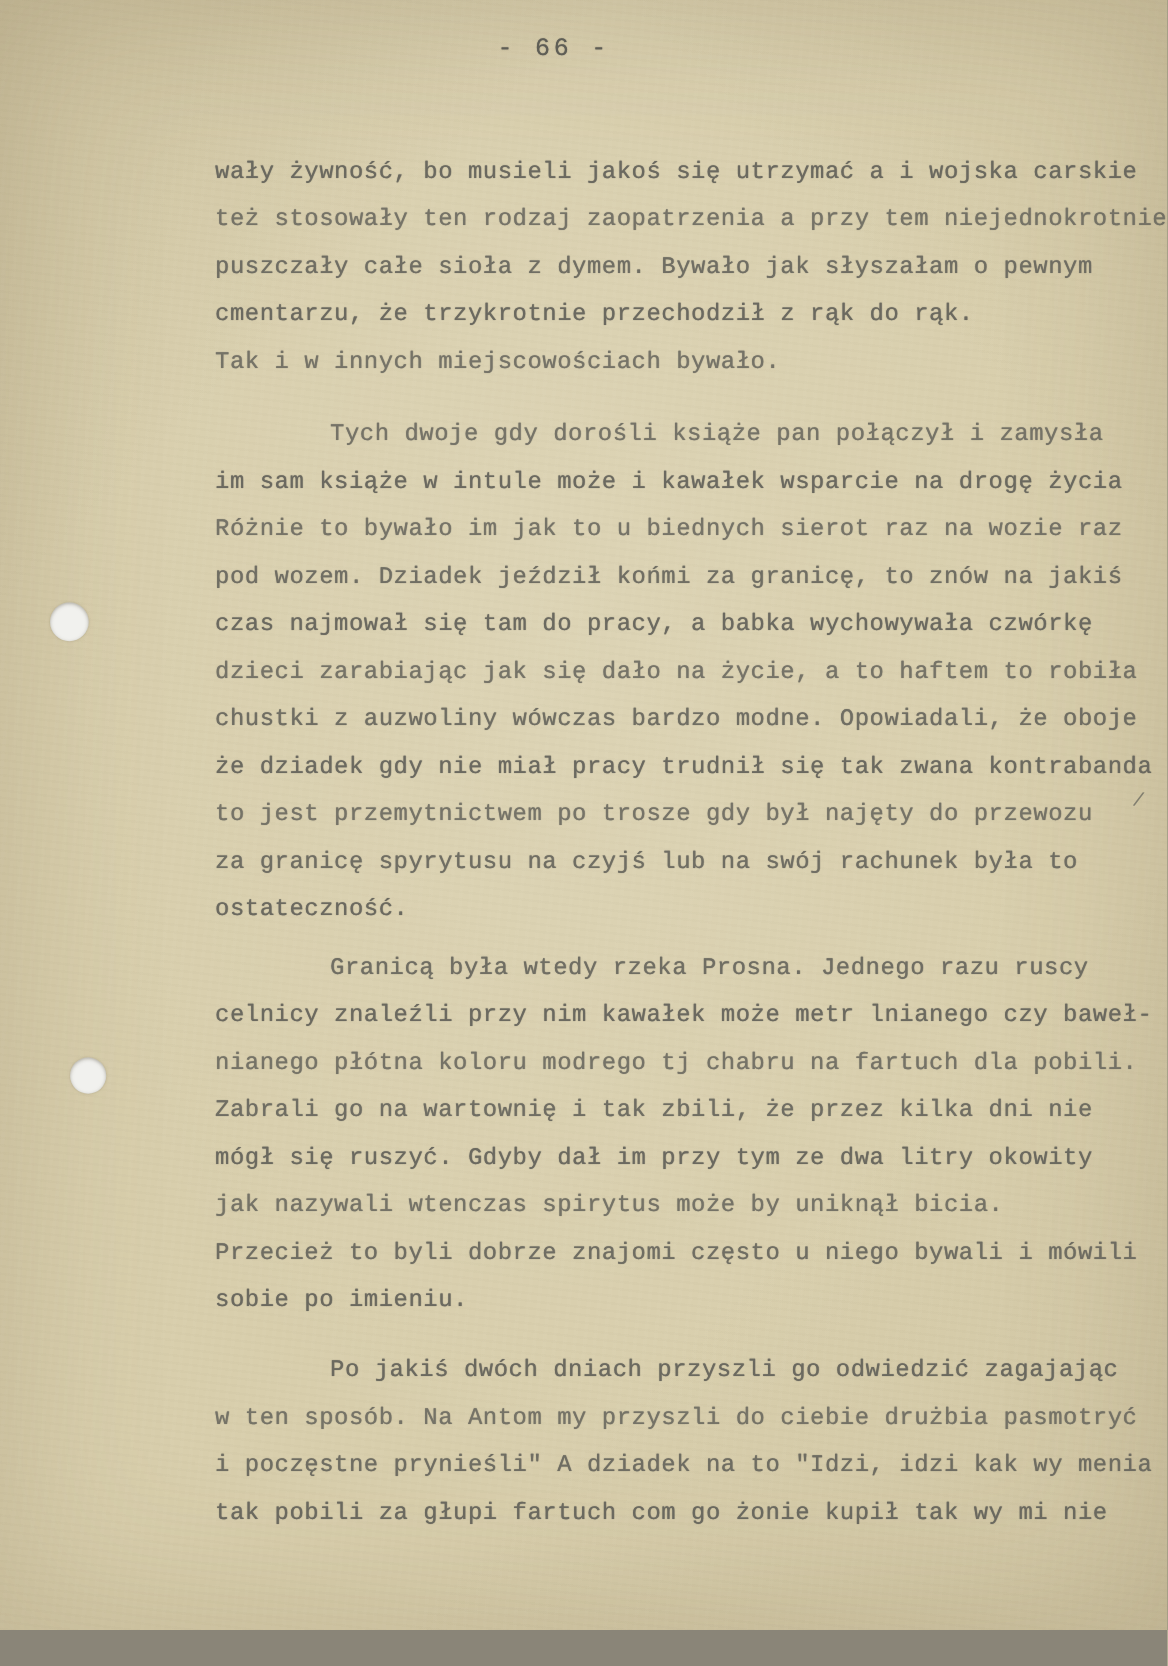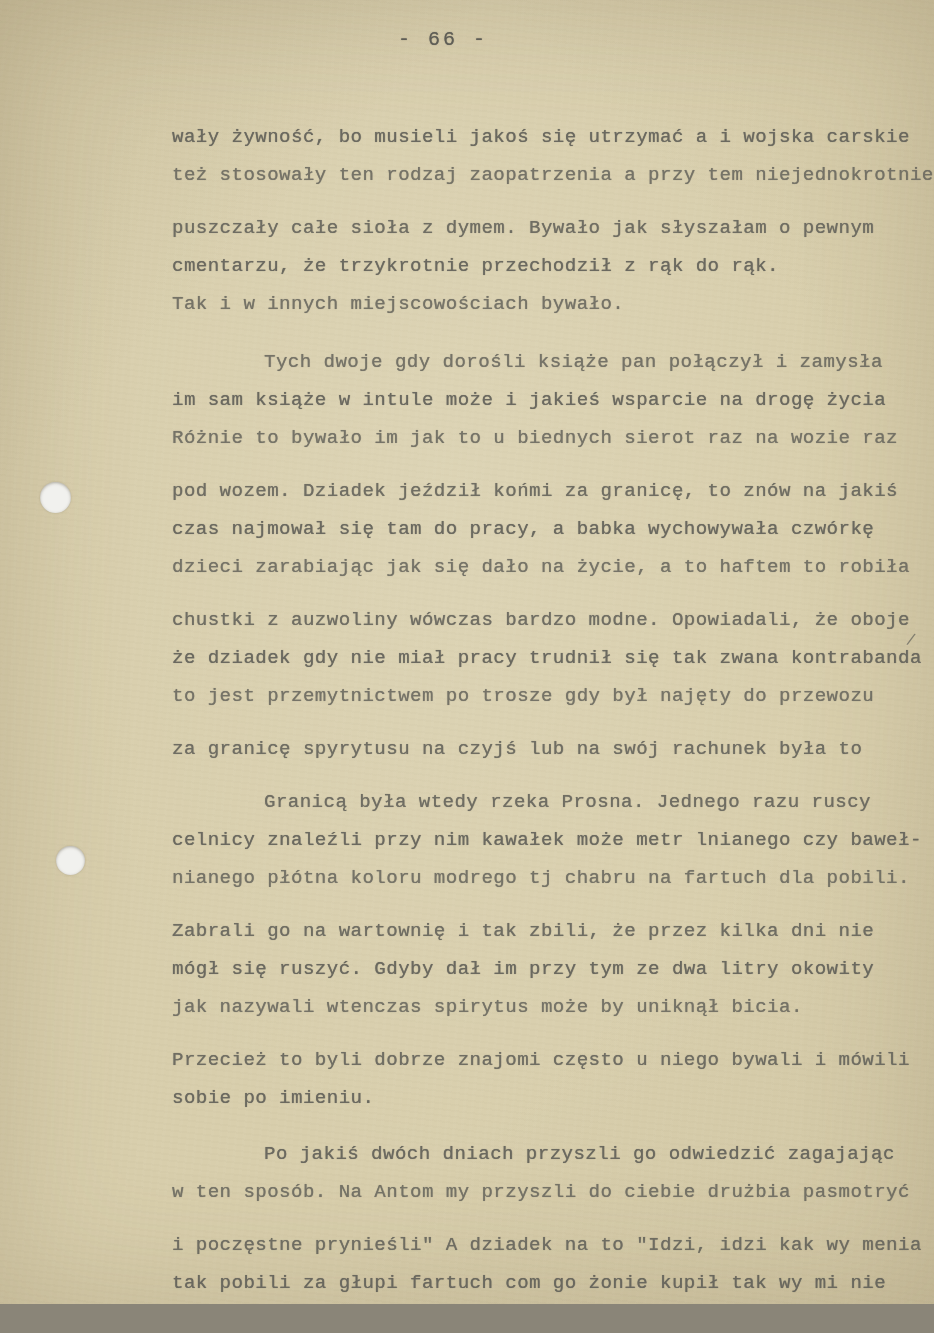--- a/index.html
+++ b/index.html
@@ -54,21 +54,21 @@
     height: 38px;
     line-height: 38px;
     font-size: 19px;
     letter-spacing: 0.5px;
     text-shadow: 0 0 0.9px rgba(99,98,90,0.8), 0.4px 0 0 rgba(99,98,90,0.35);
     filter: blur(0.25px);
     font-family: Liberation Mono, monospace;
   }
   .line.fade-a { opacity: 0.93; }
   .line.fade-b { opacity: 0.84; }
-  .line.fade-c { opacity: 0.89; margin-top: 15px; }
+  .line.fade-c { opacity: 0.89; }
   .line.indent { padding-left: 92px; }
   .punch-hole {
     position: absolute;
     border-radius: 50%;
     background: #f1f1ee;
     box-shadow: inset 0 1px 3px rgba(120,115,100,0.55), 0 0 2px rgba(160,150,120,0.6);
   }
   .punch-hole.hole-1 { left: 40px;  top: 482px; width: 31px; height: 31px; }
   .punch-hole.hole-2 { left: 56px;  top: 846px; width: 29px; height: 29px; }
   .stray-mark {
@@ -90,29 +90,30 @@
   <div class="text-block" id="text-block">
       <div class="para">
         <span class="line fade-a">wały żywność, bo musieli jakoś się utrzymać a i wojska carskie</span>
         <span class="line fade-b">też stosowały ten rodzaj zaopatrzenia a przy tem niejednokrotnie</span>
         <span class="line fade-c">puszczały całe sioła z dymem.  Bywało jak słyszałam o pewnym</span>
         <span class="line fade-a">cmentarzu, że trzykrotnie przechodził z rąk do rąk.</span>
         <span class="line fade-b">Tak i w innych miejscowościach bywało.</span>
       </div>
       <div class="para">
         <span class="line fade-b indent">Tych dwoje gdy dorośli książe pan połączył i zamysła</span>
-        <span class="line fade-a">im sam książe w intule może i jakieś wsparcie na drogę życia</span>
+        <span class="line fade-a">im sam książe w intule może i kawałek wsparcie na drogę życia</span>
         <span class="line fade-b">Różnie to bywało im jak to u biednych sierot raz na wozie raz</span>
         <span class="line fade-c">pod wozem. Dziadek jeździł końmi za granicę, to znów na jakiś</span>
         <span class="line fade-a">czas najmował się tam do pracy, a babka wychowywała czwórkę</span>
         <span class="line fade-b">dzieci zarabiając jak się dało na życie, a to haftem to robiła</span>
         <span class="line fade-c">chustki z auzwoliny wówczas bardzo modne. Opowiadali, że oboje</span>
         <span class="line fade-a">że dziadek gdy nie miał pracy trudnił się tak zwana kontrabanda</span>
         <span class="line fade-b">to jest przemytnictwem po trosze gdy był najęty do przewozu</span>
         <span class="line fade-c">za granicę spyrytusu na czyjś lub na swój rachunek była to</span>
+        <span class="line fade-a">ostateczność.</span>
       </div>
       <div class="para">
         <span class="line fade-c indent">Granicą była wtedy rzeka Prosna. Jednego razu ruscy</span>
         <span class="line fade-a">celnicy znaleźli przy nim kawałek może metr lnianego czy baweł-</span>
         <span class="line fade-b">nianego płótna koloru modrego tj chabru na fartuch dla pobili.</span>
         <span class="line fade-c">Zabrali go na wartownię i tak zbili, że przez kilka dni nie</span>
         <span class="line fade-a">mógł się ruszyć. Gdyby dał im przy tym ze dwa litry okowity</span>
         <span class="line fade-b">jak nazywali wtenczas spirytus może by uniknął bicia.</span>
         <span class="line fade-c">Przecież to byli dobrze znajomi często u niego bywali i mówili</span>
         <span class="line fade-a">sobie po imieniu.</span>

